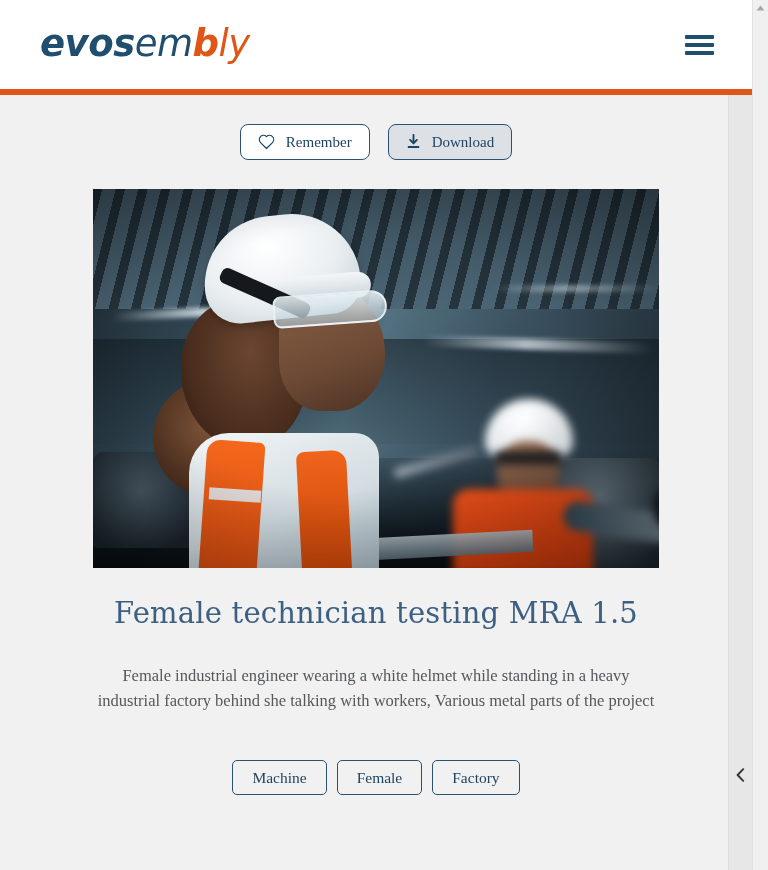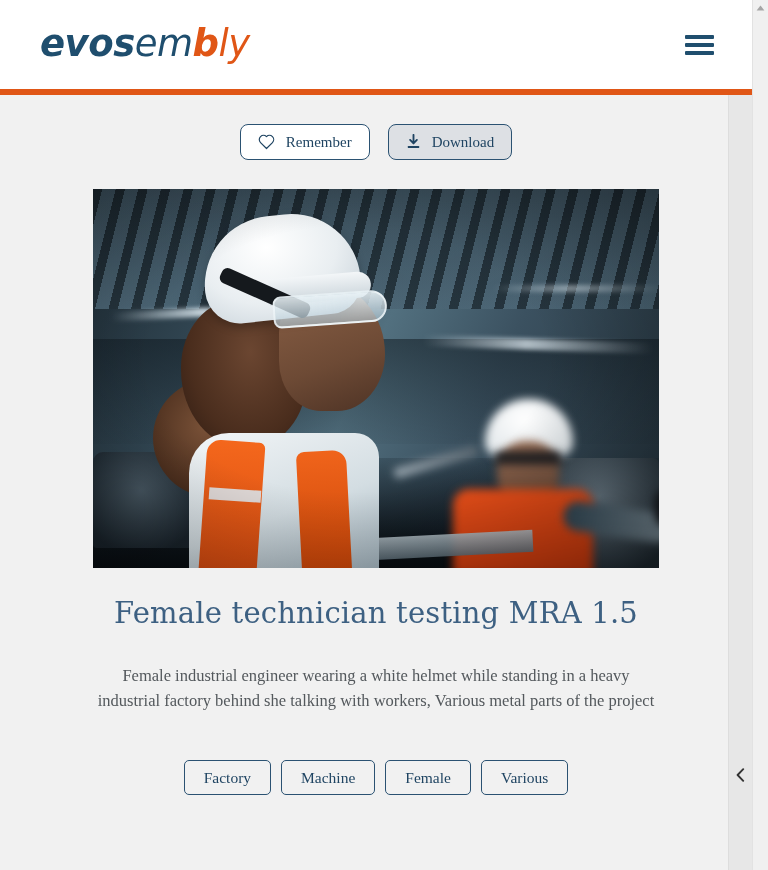--- a/index.html
+++ b/index.html
@@ -452,24 +452,23 @@
 
           <div class="photo-vignette"></div>
         </div>
       </div>
 
       <h1 class="title">Female technician testing MRA 1.5</h1>
 
       <p class="description">Female industrial engineer wearing a white helmet while standing in a heavy industrial factory behind she talking with workers, Various metal parts of the project</p>
 
       <div class="tags">
-        <a class="tag">Factory</a>
         <a class="tag">Machine</a>
         <a class="tag">Female</a>
-        <a class="tag">Various</a>
+        <a class="tag">Factory</a>
       </div>
 
     </div>
 
     <div class="side-rail">
       <button class="rail-toggle">
         <span>
           <svg width="9" height="14" viewBox="0 0 9 14" aria-hidden="true">
             <path d="M7.2 1.2 1.6 7l5.6 5.8" stroke="#333333" stroke-width="1.9" fill="none" stroke-linecap="round" stroke-linejoin="round"></path>
           </svg>

